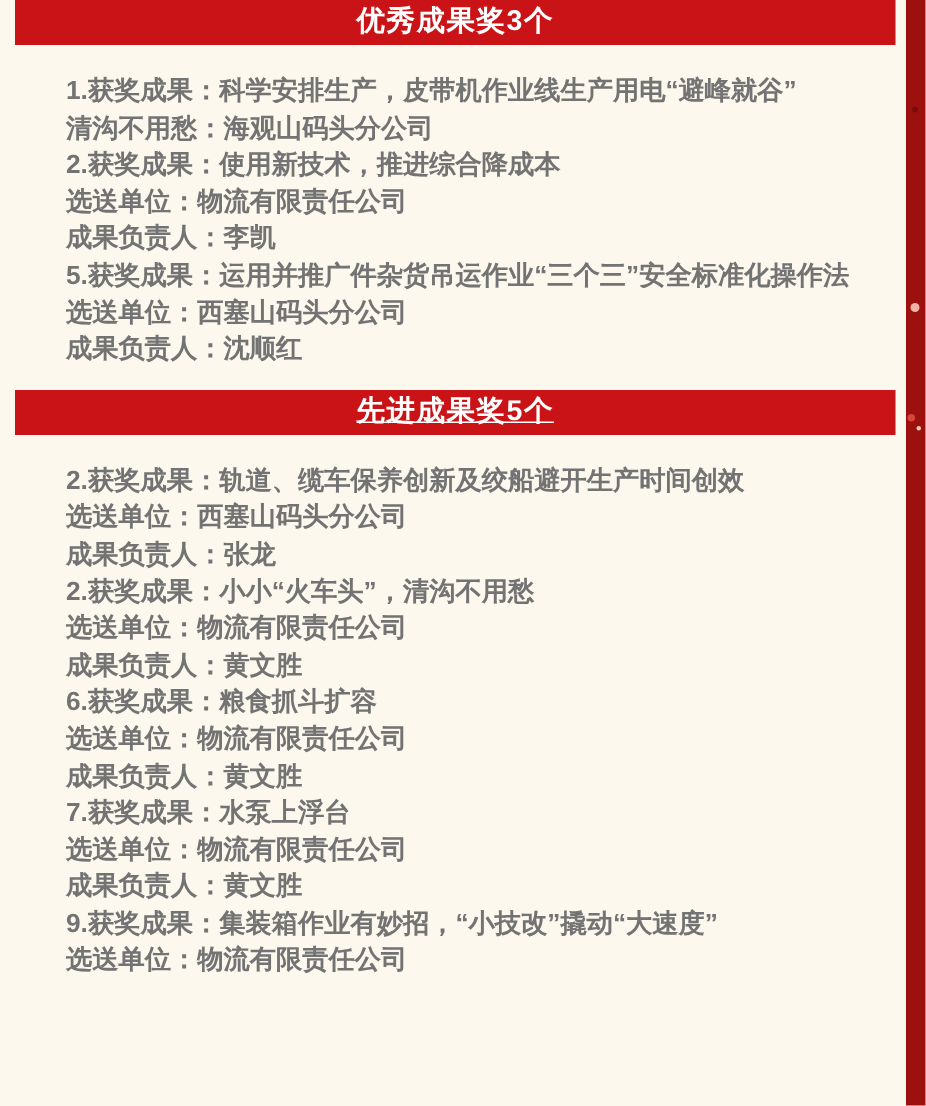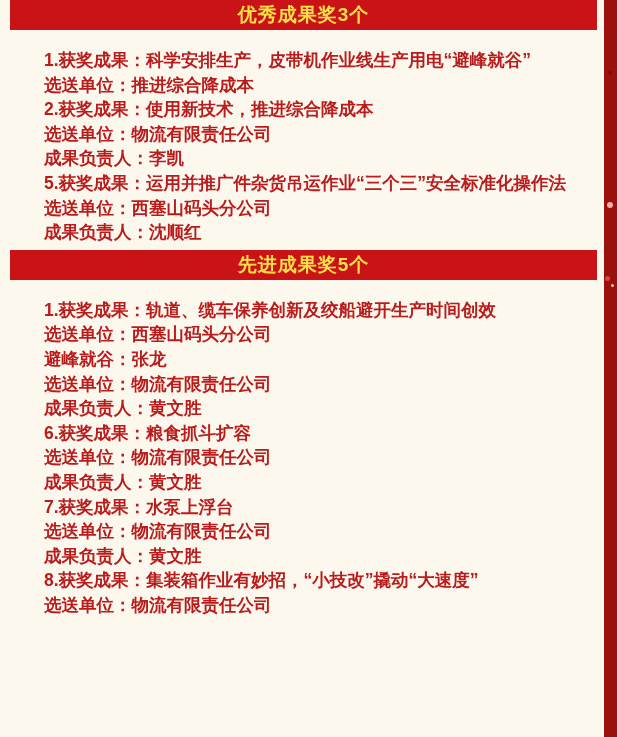--- a/index.html
+++ b/index.html
@@ -19,28 +19,28 @@
   .dot-a{width:4px;height:4px;left:4px;top:71px;background:#7e0b09;}
   .dot-b{width:6px;height:6px;left:3px;top:202px;background:#efb3a5;}
   .dot-c{width:5px;height:5px;left:1px;top:276px;background:#d8453c;}
   .dot-d{width:3px;height:3px;left:7px;top:284px;background:#efc4b8;}
   
   .content{position:absolute;top:0;left:0;width:604px;}
   .banner{
     margin:0 7px 0 10px;
     height:30px;line-height:30px;
     background:#c91316;
-    color:#fde047;text-align:center;
+    color:#ffffff;text-align:center;
     font-size:19px;font-weight:700;letter-spacing:1px;
   }
-  .banner-2{margin-top:5px;}
+  .banner-2{margin-top:15px;text-decoration:underline;}
   .entries{margin:18px 0 0 0;padding:0 8px 0 44px;}
   .entries p{
     margin:0;padding:0;
-    font-size:17.5px;font-weight:700;color:#b91c1c;
+    font-size:17.5px;font-weight:700;color:#737373;
     line-height:24.6px;
     white-space:nowrap;
   }
 </style>
 </head>
 <body>
 
 <div class="page">
 
   <div class="side-strip">
@@ -51,43 +51,44 @@
   </div>
 
   <div class="content">
 
     <div class="banner">
       <span>优秀成果奖3个</span>
     </div>
 
     <div class="entries">
       <p>1.获奖成果：科学安排生产，皮带机作业线生产用电“避峰就谷”</p>
-      <p>选送单位：推进综合降成本</p>
+      <p>清沟不用愁：海观山码头分公司</p>
       <p>2.获奖成果：使用新技术，推进综合降成本</p>
       <p>选送单位：物流有限责任公司</p>
       <p>成果负责人：李凯</p>
       <p>5.获奖成果：运用并推广件杂货吊运作业“三个三”安全标准化操作法</p>
       <p>选送单位：西塞山码头分公司</p>
       <p>成果负责人：沈顺红</p>
     </div>
 
     <div class="banner banner-2">
       <span>先进成果奖5个</span>
     </div>
 
     <div class="entries">
-      <p>1.获奖成果：轨道、缆车保养创新及绞船避开生产时间创效</p>
+      <p>2.获奖成果：轨道、缆车保养创新及绞船避开生产时间创效</p>
       <p>选送单位：西塞山码头分公司</p>
-      <p>避峰就谷：张龙</p>
+      <p>成果负责人：张龙</p>
+      <p>2.获奖成果：小小“火车头”，清沟不用愁</p>
       <p>选送单位：物流有限责任公司</p>
       <p>成果负责人：黄文胜</p>
       <p>6.获奖成果：粮食抓斗扩容</p>
       <p>选送单位：物流有限责任公司</p>
       <p>成果负责人：黄文胜</p>
       <p>7.获奖成果：水泵上浮台</p>
       <p>选送单位：物流有限责任公司</p>
       <p>成果负责人：黄文胜</p>
-      <p>8.获奖成果：集装箱作业有妙招，“小技改”撬动“大速度”</p>
+      <p>9.获奖成果：集装箱作业有妙招，“小技改”撬动“大速度”</p>
       <p>选送单位：物流有限责任公司</p>
     </div>
 
   </div>
 </div>
 
 </body></html>

